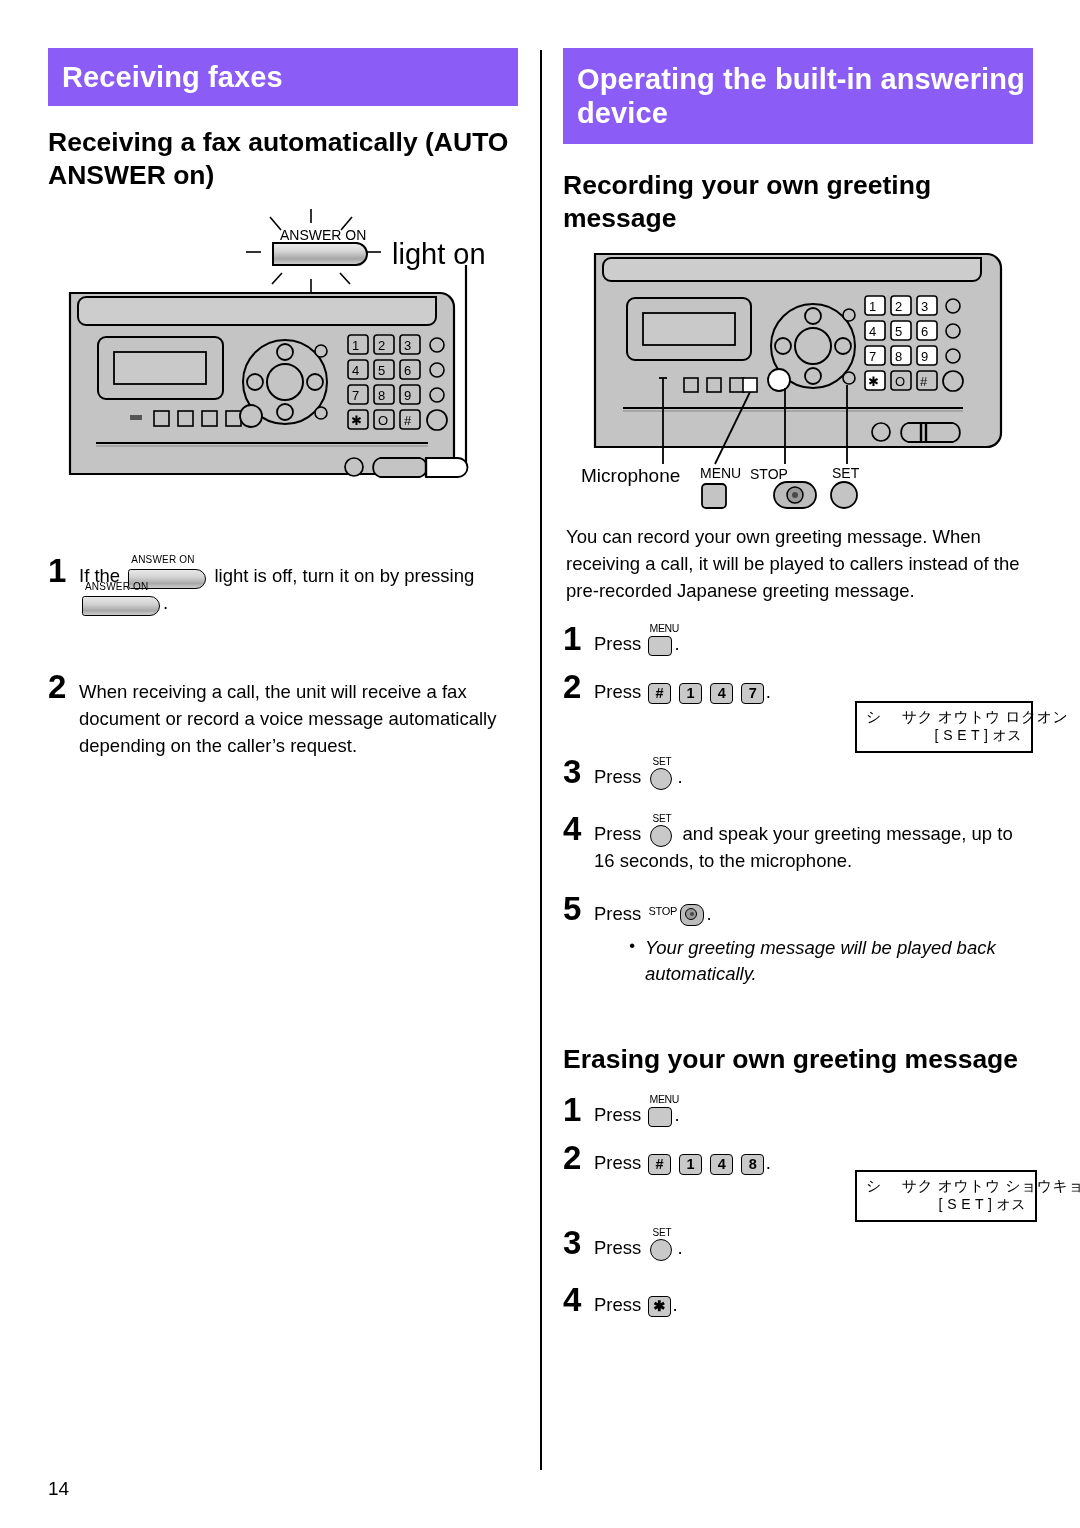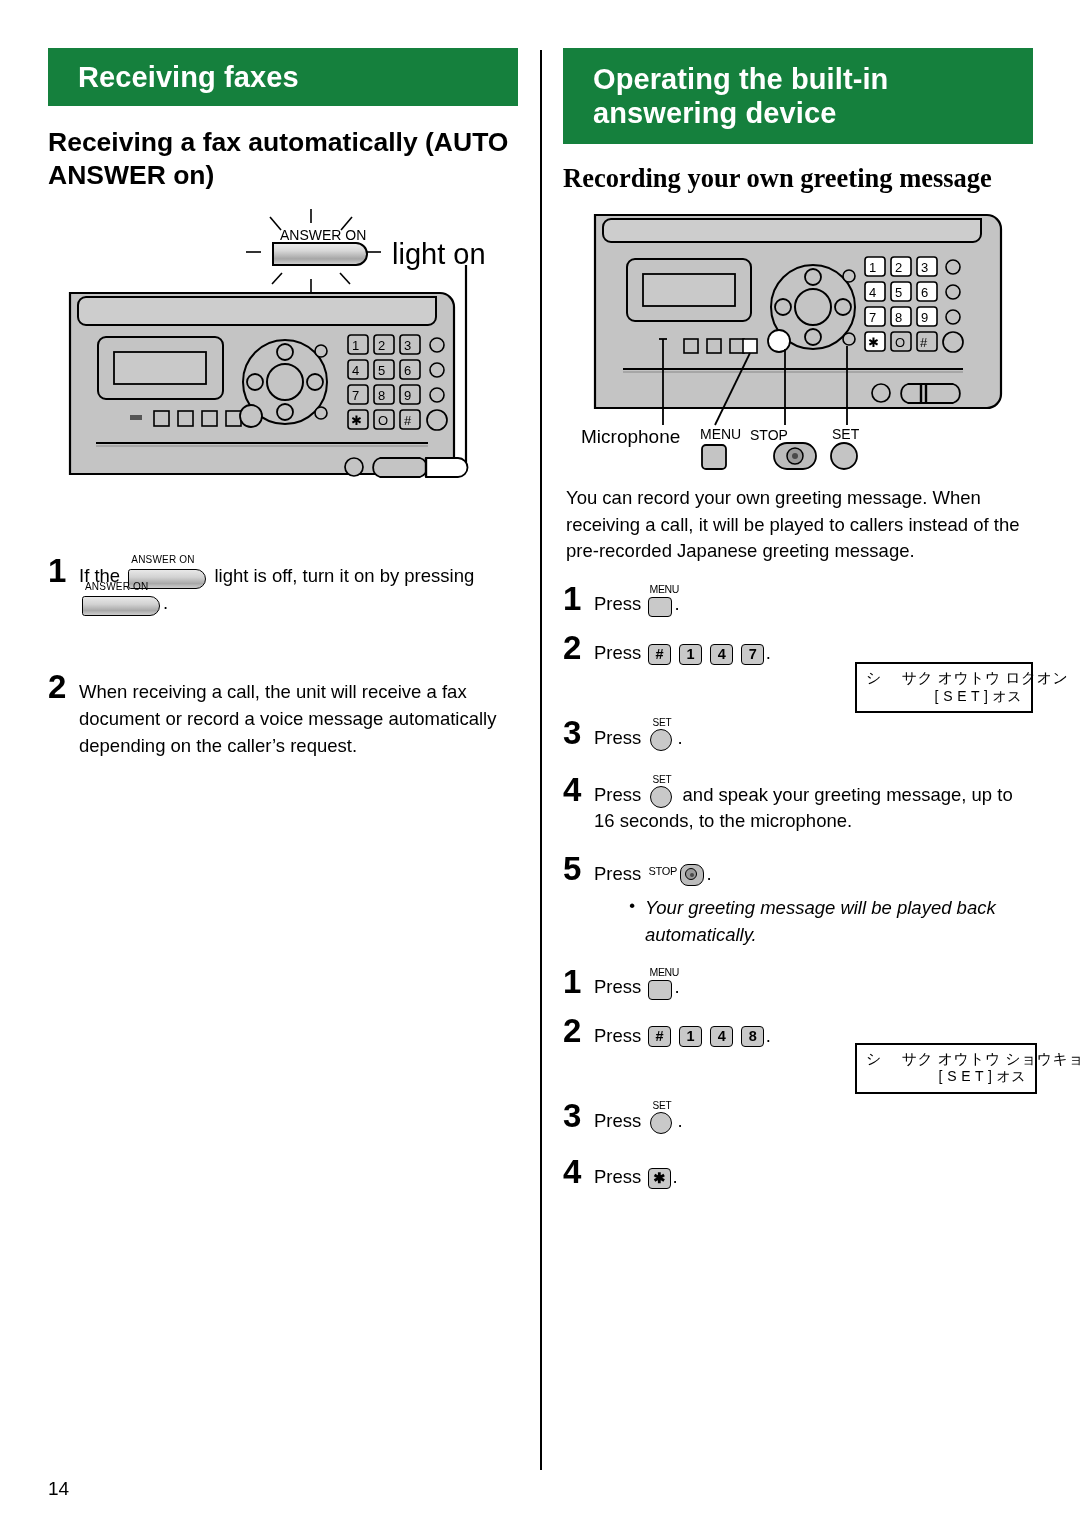--- a/index.html
+++ b/index.html
@@ -33,38 +33,38 @@
   }
   .divider {
     position: absolute;
     left: 540px; top: 50px;
     width: 2px; height: 1420px;
     background: #000;
   }
 
   
   .bar {
-    background: #15803d;
+    background: #8b5cf6;
     color: #ffffff;
     font-weight: bold;
     font-size: 29px;
     letter-spacing: .1px;
-    padding: 12px 0 12px 30px;
+    padding: 12px 0 12px 14px;
     line-height: 1.18;
   }
   .bar.tall { padding-top: 14px; padding-bottom: 14px; }
 
   
   .h2 {
     font-weight: bold;
     font-size: 26.5px;
     line-height: 1.22;
     margin: 20px 0 0 0;
   }
-  .h2.tight { margin-top: 18px; font-family: Liberation Serif, serif; }
+  .h2.tight { margin-top: 25px; }
 
   
   .para {
     font-size: 18.5px;
     line-height: 1.45;
     margin: 3px;
   }
 
   
   .step {
@@ -543,20 +543,21 @@
       <span class="body">
         <span>Press</span>
         <span class="key-stop">
           <span class="lbl">STOP</span>
           <span class="disc"></span>
         </span><span>.</span>
       </span>
       <div class="bullet sub-indent">Your greeting message will be played back automatically.</div>
     </div>
 
+    <div class="h2" style="margin-top:56px;">Erasing your own greeting message</div>
 
     <div class="step" style="margin-top:26px;">
       <span class="num">1</span>
       <span class="body">
         <span>Press</span>
         <span class="key-menu">
           <span class="lbl">MENU</span>
           <span class="cap"></span>
         </span><span>.</span>
       </span>

